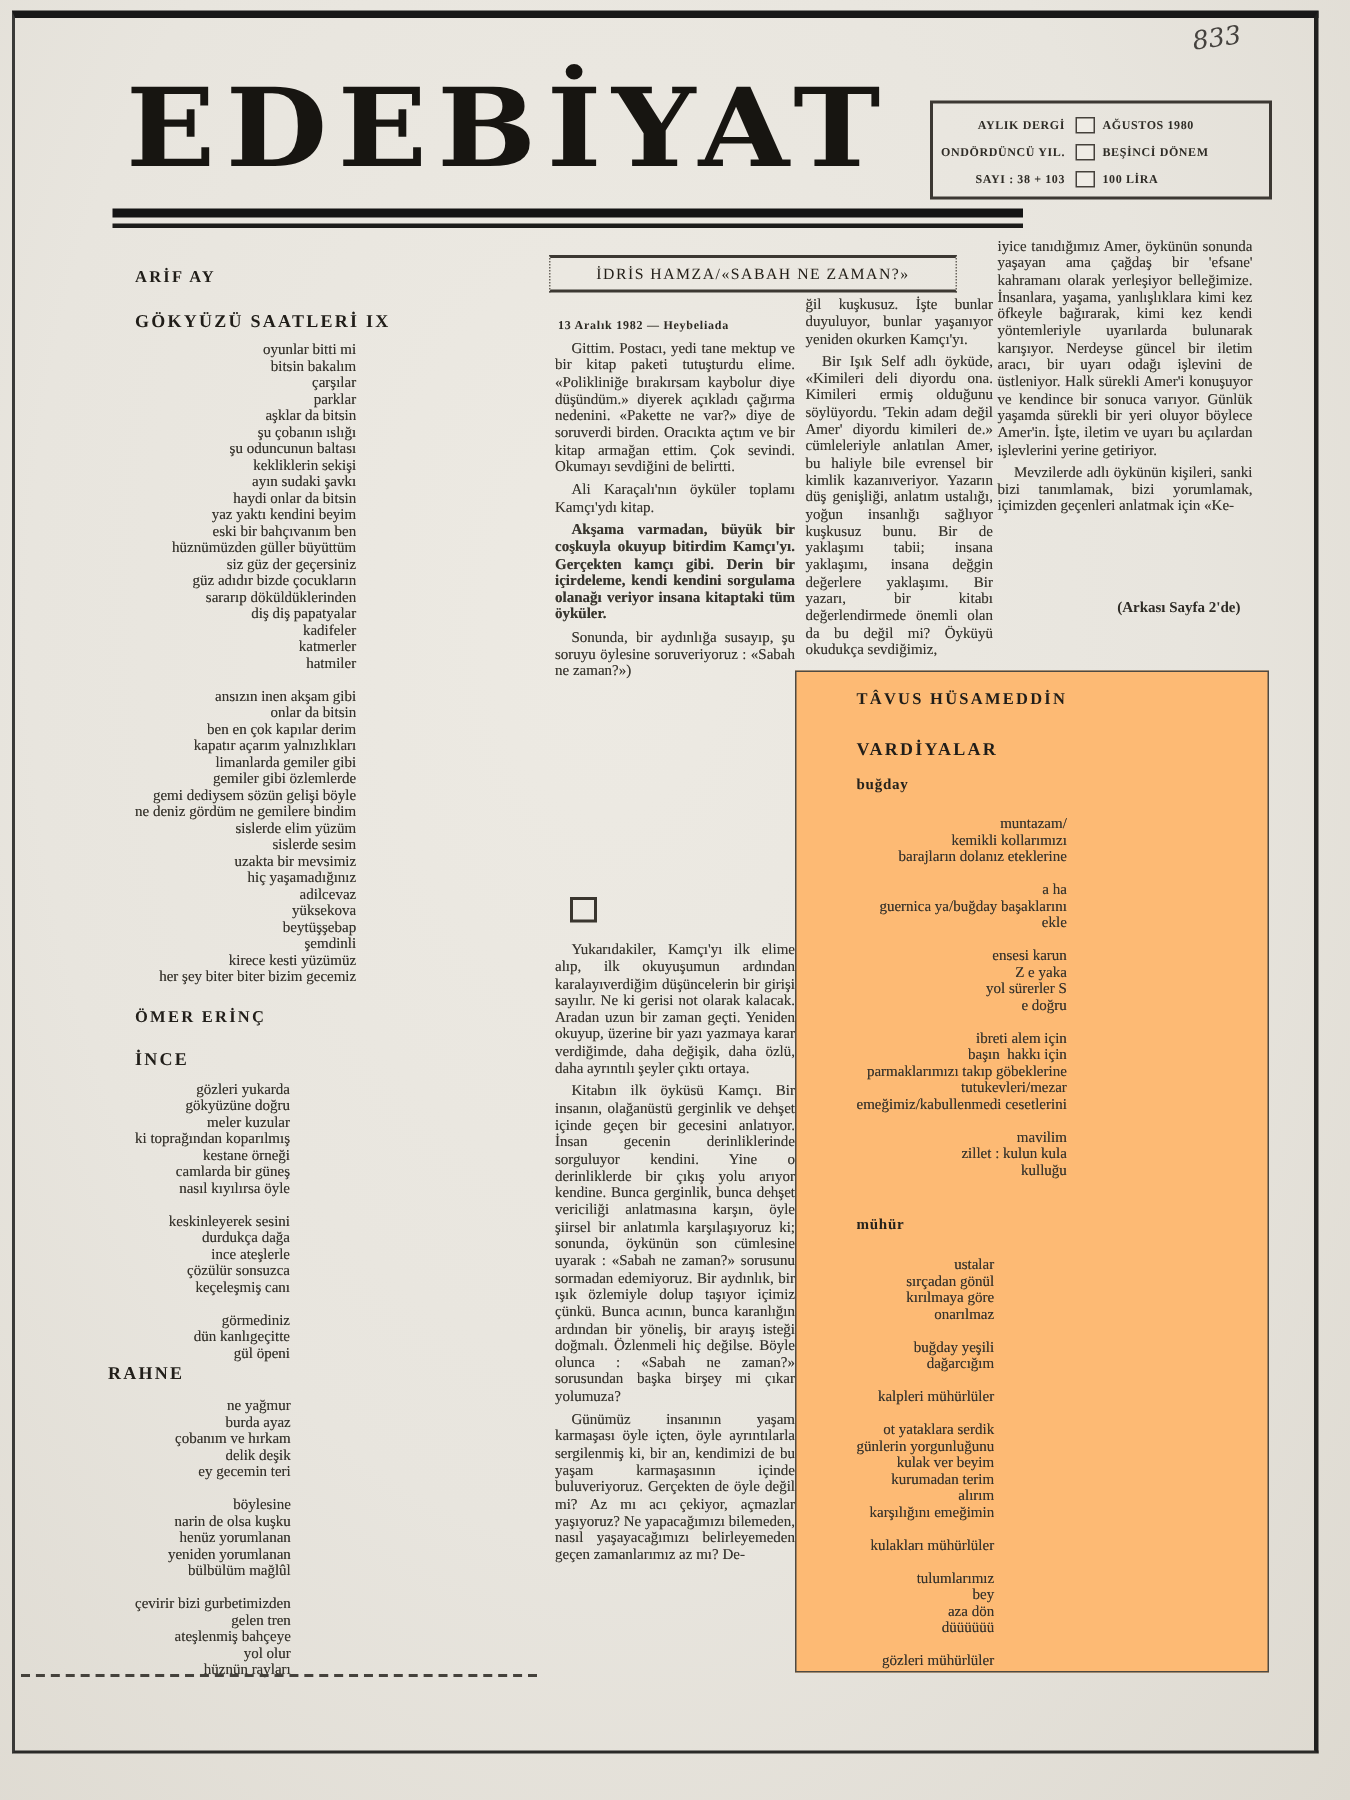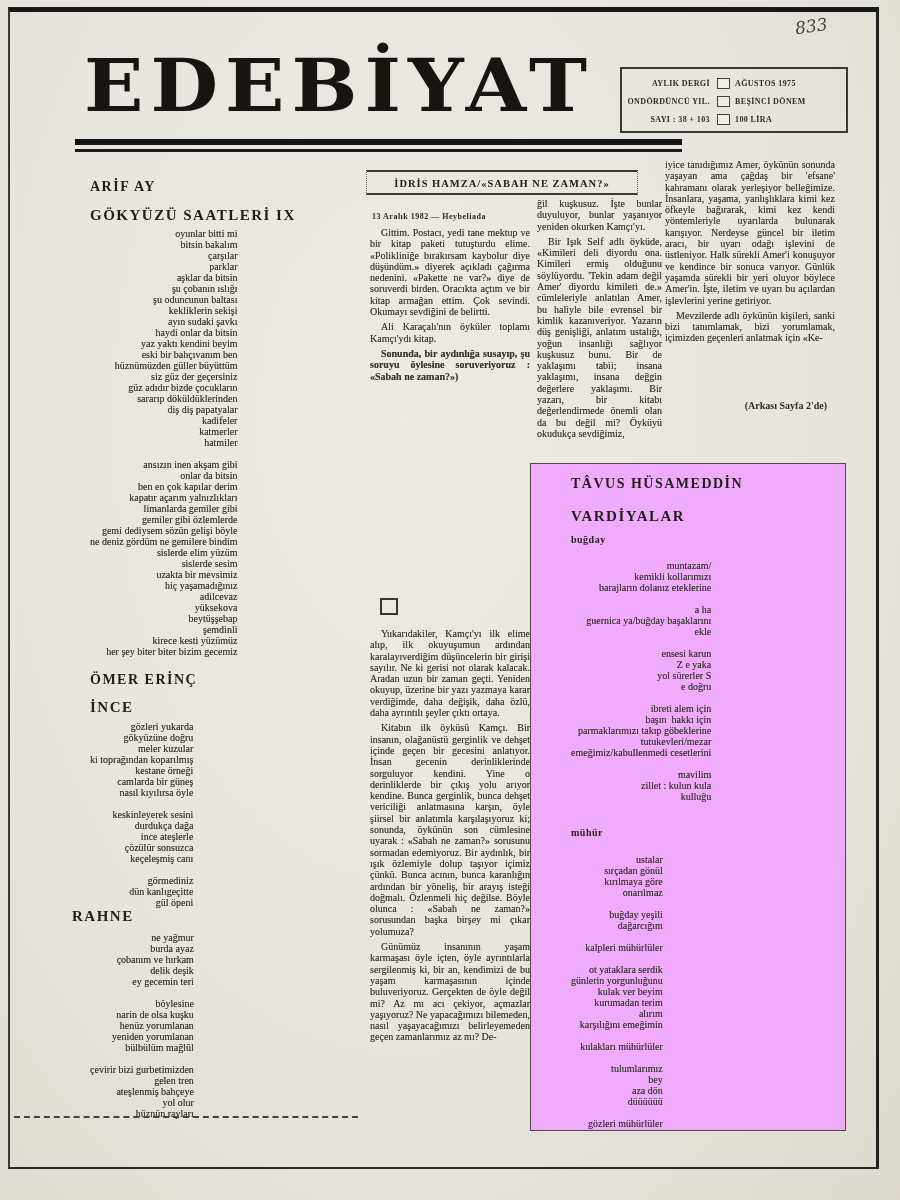--- a/index.html
+++ b/index.html
@@ -30,52 +30,52 @@
     position:absolute;left:620px;top:67px;width:228px;height:66px;
     border:2px solid #3c3833;padding:5px 6px 0 4px;box-sizing:border-box;
   }
   .inforow{display:flex;align-items:center;height:18px;}
   .infolabel{width:84px;text-align:right;font-size:8px;font-weight:bold;letter-spacing:0.4px;color:#2f2c26;}
   .checkbox{width:11px;height:9px;border:1px solid #45413b;margin:0 5px 0 7px;flex:none;background:#efece5;}
   .infovalue{font-size:8px;font-weight:bold;letter-spacing:0.4px;color:#2f2c26;white-space:nowrap;}
   .rule-thick{position:absolute;left:75px;top:139px;width:607px;height:6px;background:#141414;}
   .rule-thin{position:absolute;left:75px;top:149px;width:607px;height:3px;background:#1c1c1a;}
 
-  .h-author{position:absolute;font-size:14px;font-weight:bold;letter-spacing:1.5px;color:#211e19;}
-  .h-title{position:absolute;font-size:15px;font-weight:bold;letter-spacing:1.5px;color:#211e19;}
+  .h-author{position:absolute;font-size:11px;font-weight:bold;letter-spacing:1.5px;color:#211e19;}
+  .h-title{position:absolute;font-size:12px;font-weight:bold;letter-spacing:1.5px;color:#211e19;}
   .poem-lines{
     position:absolute;font-size:10px;line-height:11px;white-space:pre;color:#36332c;
     text-shadow:0 0 0.4px rgba(40,36,30,0.55);
     text-align:right;
   }
 
   .article-header-box{
     position:absolute;left:366px;top:170px;width:272px;height:25px;
     border-top:2px solid #3c3832;border-bottom:2px solid #3c3832;
     border-left:1px dotted #6a655d;border-right:1px dotted #6a655d;
-    text-align:center;line-height:24px;font-size:10.5px;font-weight:bold;letter-spacing:1px;color:#242019;
+    text-align:center;line-height:24px;font-size:10.5px;font-weight:normal;letter-spacing:1px;color:#242019;
     box-sizing:border-box;
   }
   .dateline{position:absolute;left:372px;top:212px;font-size:8px;font-weight:bold;letter-spacing:0.5px;color:#2c2922;}
   .acol{position:absolute;font-size:10px;line-height:11.3px;text-align:justify;color:#37342d;
         text-shadow:0 0 0.4px rgba(40,36,30,0.5);}
   .acol p{margin:0 0 4px 0;text-indent:11px;}
   .col1a{left:370px;top:227px;width:160px;}
   .col1a p:nth-child(3){font-weight:bold;}
   .col1b{left:370px;top:628px;width:160px;}
   .col2{left:537px;top:198px;width:125px;}
   .col2 p:first-child{text-indent:0;}
   .col3{left:665px;top:159px;width:170px;}
   .col3 p:first-child{text-indent:0;}
   .square-break{position:absolute;left:380px;top:598px;width:14px;height:13px;border:2px solid #3a362f;background:transparent;}
   .continuation{position:absolute;left:665px;top:400px;width:162px;text-align:right;font-size:10px;font-weight:bold;color:#2e2b25;}
 
   .poem-box{
     position:absolute;left:530px;top:447px;width:316px;height:668px;box-sizing:border-box;
-    border:1.5px solid #4e4a43;background:#f0abfc;z-index:3;margin-top:16px;
+    border:1.5px solid #4e4a43;background:#fdba74;z-index:3;
   }
   .poem-box .h-author{left:40px;top:12px;}
   .poem-box .h-title{left:40px;top:44px;}
   .box-sec-head{position:absolute;left:40px;font-size:10px;font-weight:bold;letter-spacing:0.5px;color:#25221c;}
   .sec1-head{top:70px;}
   .sec1-lines{left:40px;top:96px;}
   .sec2-head{top:363px;}
   .sec2-lines{left:40px;top:390px;}
   .poem-box .poem-lines{position:absolute;}
 
@@ -87,21 +87,21 @@
 <div class="frame"></div>
 
 <div class="handwritten">833</div>
 
 <div class="masthead">EDEBİYAT</div>
 
 <div class="infobox">
   <div class="inforow">
     <span class="infolabel">AYLIK DERGİ</span>
     <span class="checkbox"></span>
-    <span class="infovalue">AĞUSTOS 1975</span>
+    <span class="infovalue">AĞUSTOS 1980</span>
   </div>
   <div class="inforow">
     <span class="infolabel">ONDÖRDÜNCÜ YIL.</span>
     <span class="checkbox"></span>
     <span class="infovalue">BEŞİNCİ DÖNEM</span>
   </div>
   <div class="inforow">
     <span class="infolabel">SAYI : 38 + 103</span>
     <span class="checkbox"></span>
     <span class="infovalue">100 LİRA</span>
@@ -191,20 +191,21 @@
 ateşlenmiş bahçeye
 yol olur
 hüznün rayları</div>
 
 <div class="article-header-box">İDRİS HAMZA/«SABAH NE ZAMAN?»</div>
 <div class="dateline">13 Aralık 1982 — Heybeliada</div>
 
 <div class="acol col1a">
     <p>Gittim. Postacı, yedi tane mektup ve bir kitap paketi tutuşturdu elime. «Polikliniğe bırakırsam kaybolur diye düşündüm.» diyerek açıkladı çağırma nedenini. «Pakette ne var?» diye de soruverdi birden. Oracıkta açtım ve bir kitap armağan ettim. Çok sevindi. Okumayı sevdiğini de belirtti.</p>
     <p>Ali Karaçalı'nın öyküler toplamı Kamçı'ydı kitap.</p>
+    <p>Akşama varmadan, büyük bir coşkuyla okuyup bitirdim Kamçı'yı. Gerçekten kamçı gibi. Derin bir içirdeleme, kendi kendini sorgulama olanağı veriyor insana kitaptaki tüm öyküler.</p>
     <p>Sonunda, bir aydınlığa susayıp, şu soruyu öylesine soruveriyoruz : «Sabah ne zaman?»)</p>
   </div>
 <div class="square-break"></div>
 <div class="acol col1b">
     <p>Yukarıdakiler, Kamçı'yı ilk elime alıp, ilk okuyuşumun ardından karalayıverdiğim düşüncelerin bir girişi sayılır. Ne ki gerisi not olarak kalacak. Aradan uzun bir zaman geçti. Yeniden okuyup, üzerine bir yazı yazmaya karar verdiğimde, daha değişik, daha özlü, daha ayrıntılı şeyler çıktı ortaya.</p>
     <p>Kitabın ilk öyküsü Kamçı. Bir insanın, olağanüstü gerginlik ve dehşet içinde geçen bir gecesini anlatıyor. İnsan gecenin derinliklerinde sorguluyor kendini. Yine o derinliklerde bir çıkış yolu arıyor kendine. Bunca gerginlik, bunca dehşet vericiliği anlatmasına karşın, öyle şiirsel bir anlatımla karşılaşıyoruz ki; sonunda, öykünün son cümlesine uyarak : «Sabah ne zaman?» sorusunu sormadan edemiyoruz. Bir aydınlık, bir ışık özlemiyle dolup taşıyor içimiz çünkü. Bunca acının, bunca karanlığın ardından bir yöneliş, bir arayış isteği doğmalı. Özlenmeli hiç değilse. Böyle olunca : «Sabah ne zaman?» sorusundan başka birşey mi çıkar yolumuza?</p>
     <p>Günümüz insanının yaşam karmaşası öyle içten, öyle ayrıntılarla sergilenmiş ki, bir an, kendimizi de bu yaşam karmaşasının içinde buluveriyoruz. Gerçekten de öyle değil mi? Az mı acı çekiyor, açmazlar yaşıyoruz? Ne yapacağımızı bilemeden, nasıl yaşayacağımızı belirleyemeden geçen zamanlarımız az mı? De-</p>
   </div>
 <div class="acol col2">
     <p>ğil kuşkusuz. İşte bunlar duyuluyor, bunlar yaşanıyor yeniden okurken Kamçı'yı.</p>

